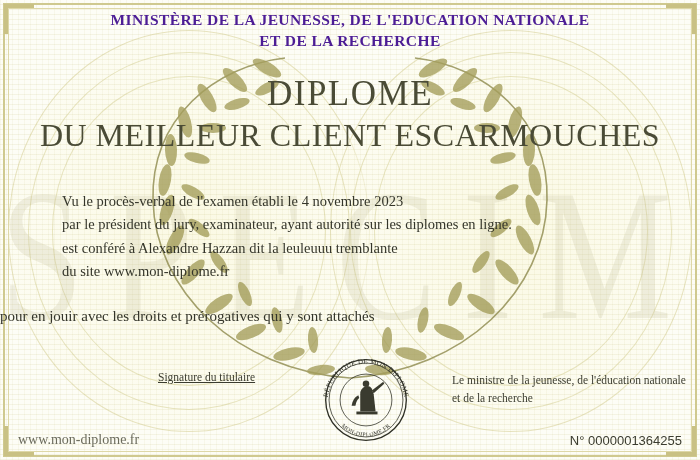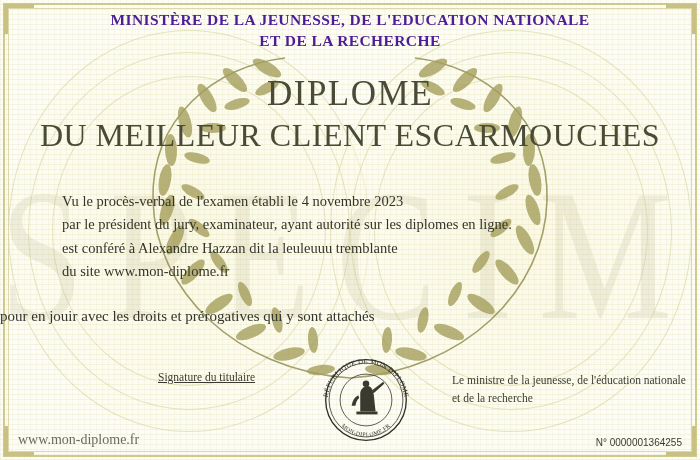--- a/index.html
+++ b/index.html
@@ -202,21 +202,21 @@
     bottom: 12px;
     font-family: Liberation Serif, serif;
     font-size: 14px;
     color: #6b6b5c;
   }
   .footer-right {
     position: absolute;
     right: 18px;
     bottom: 12px;
     font-family: "Liberation Sans", sans-serif;
-    font-size: 10px;
+    font-size: 13px;
     color: #3b3c2f;
   }
 </style>
 </head>
 <body>
 
 <div class="diploma">
 
   <div class="bg-layer">
     <div class="ellipse-left"></div>

